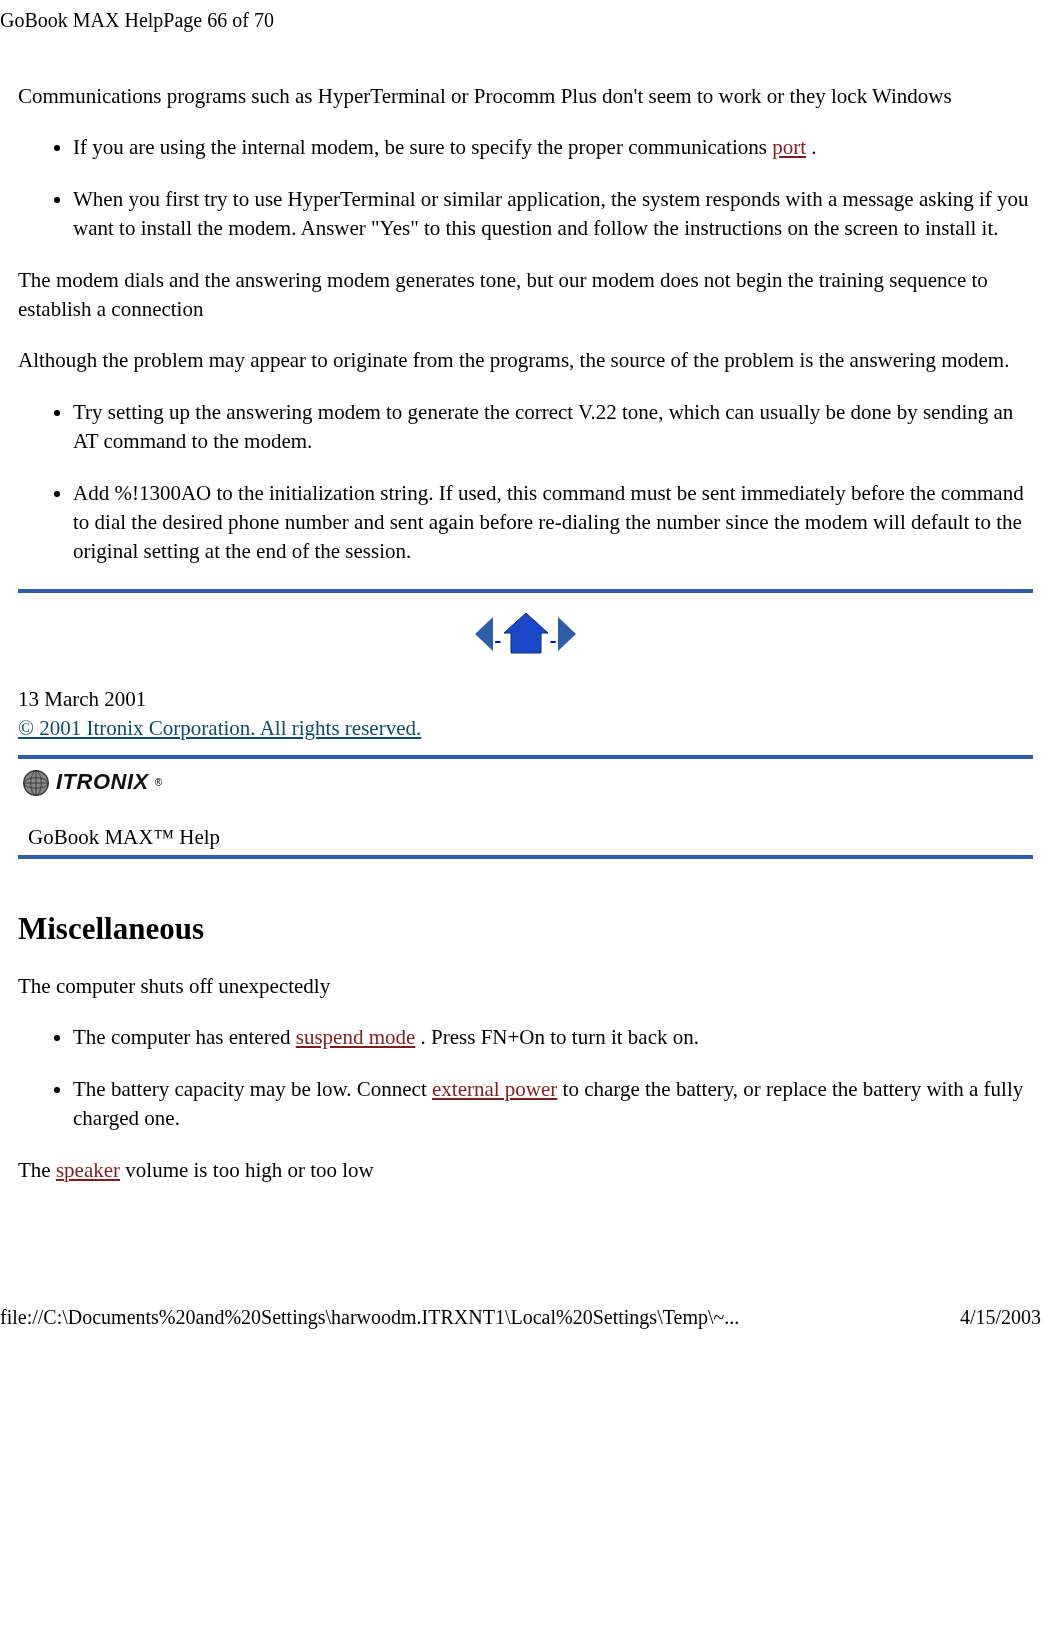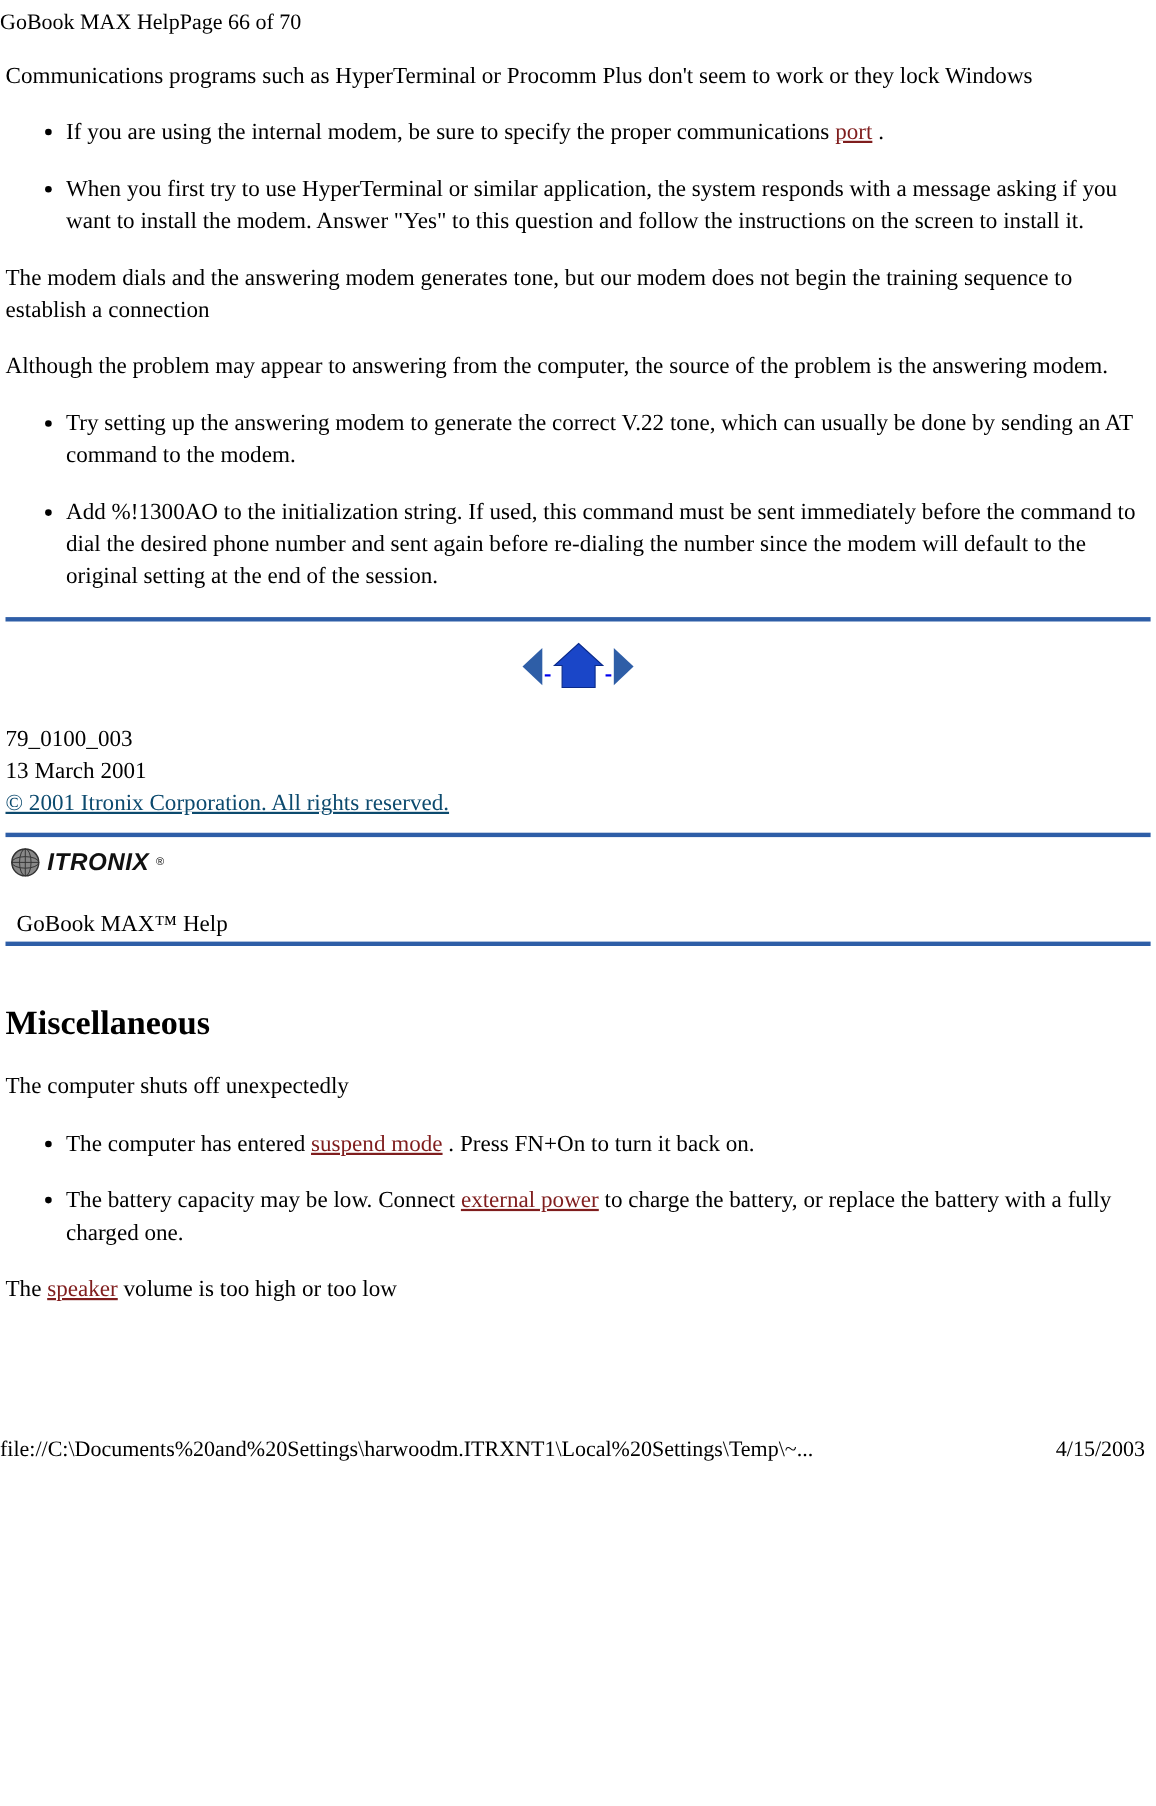--- a/index.html
+++ b/index.html
@@ -15,21 +15,22 @@
       background: #fff;
       width: 1051px;
       padding: 0;
     }
     .header {
       display: flex;
       padding: 6px 10px 20px 0;
       font-size: 20px;
     }
     .content {
-      padding: 0 5px;
+      padding: 0 18px;
+      margin-top: 28px;
     }
     .para {
       margin-bottom: 22px;
     }
     ul {
       list-style-type: disc;
       padding-left: 55px;
       margin-bottom: 22px;
     }
     li {
@@ -114,21 +115,21 @@
 
   <ul>
     <li>
       <span>If you are using the internal modem, be sure to specify the proper communications </span><a href="#" class="link">port</a><span> .</span>
     </li>
     <li>When you first try to use HyperTerminal or similar application, the system responds with a message asking if you want to install the modem. Answer "Yes" to this question and follow the instructions on the screen to install it.</li>
   </ul>
 
   <p class="para">The modem dials and the answering modem generates tone, but our modem does not begin the training sequence to establish a connection</p>
 
-  <p class="para">Although the problem may appear to answering from the computer, the source of the problem is the answering modem.</p>
+  <p class="para">Although the problem may appear to originate from the programs, the source of the problem is the answering modem.</p>
 
   <ul>
     <li>Try setting up the answering modem to generate the correct V.22 tone, which can usually be done by sending an AT command to the modem.</li>
     <li>Add %!1300AO to the initialization string. If used, this command must be sent immediately before the command to dial the desired phone number and sent again before re-dialing the number since the modem will default to the original setting at the end of the session.</li>
   </ul>
 
   <hr class="hr-blue">
 
   <div class="nav-icons">
     <a href="#">
@@ -142,21 +143,20 @@
       </svg>
     </a>
     <a href="#">
       <svg width="24" height="40" viewBox="0 0 24 40">
         <polygon points="2,3 2,37 20,20" fill="#2e5ea7"></polygon>
       </svg>
     </a>
   </div>
 
   <div class="doc-meta">
-    <div>79_0100_003</div>
     <div>13 March 2001</div>
     <a href="#" class="link" style="color:#0c4a6e;">© 2001 Itronix Corporation.  All rights reserved.</a>
   </div>
 
   <hr class="hr-blue" style="margin-bottom:0;">
 
   <div class="logo-box">
     <div class="logo-row">
       <svg class="globe-icon" viewBox="0 0 32 32">
         <circle cx="16" cy="16" r="14" fill="#888" stroke="#333" stroke-width="1.5"></circle>

